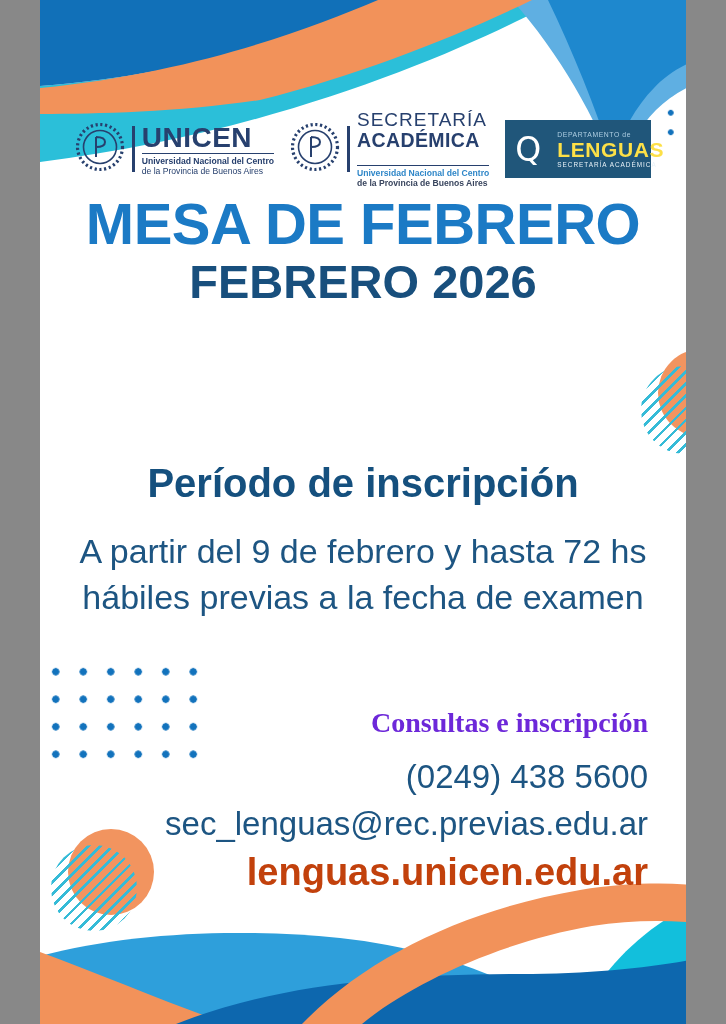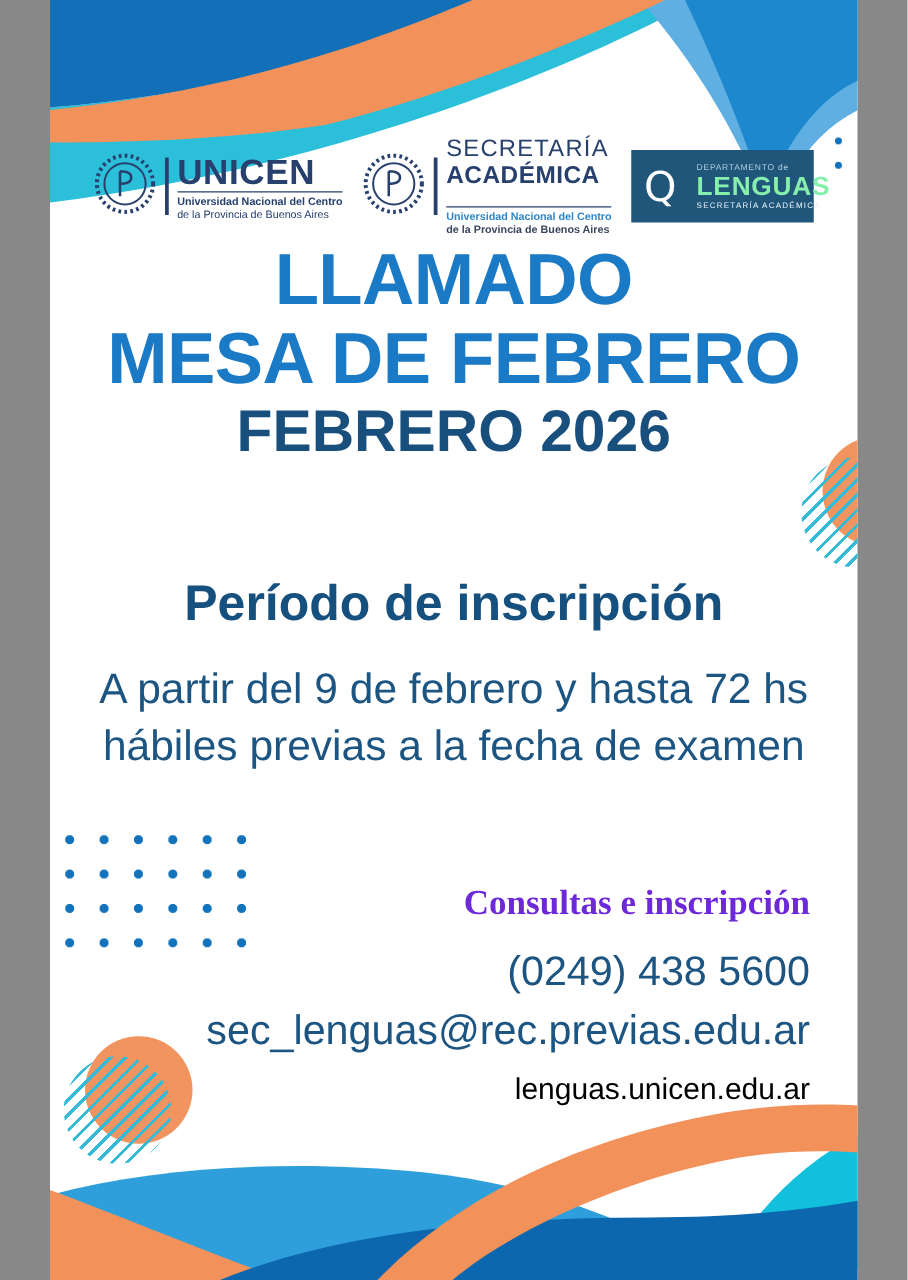--- a/index.html
+++ b/index.html
@@ -46,38 +46,38 @@
   .secr-line2 { font-size:19.5px; font-weight:700; color:#27406E; letter-spacing:0.4px;
     line-height:1.05; border-bottom:1.5px solid #27406E; padding-bottom:15px; }
   .secr-sub1 { font-size:8.6px; font-weight:700; color:#2E86C8; margin-top:2px; }
   .secr-sub2 { font-size:8.6px; font-weight:700; color:#39455E; }
   .logo-lenguas { width:146px; height:58px; background:#20567A;
     display:flex; align-items:center; padding:0 10px; gap:8px; }
   .q-mark { color:#ffffff; font-size:33px; font-weight:400; line-height:1;
     font-family:"DejaVu Sans", sans-serif; }
   .lenguas-bar { width:1.5px; height:38px; background:rgba(255,255,255,0.9); }
   .lenguas-dept { font-size:6.8px; color:#AFCFE3; letter-spacing:0.6px; }
-  .lenguas-title { font-size:21px; font-weight:700; color:#86efac; letter-spacing:0.6px; line-height:1.1; }
+  .lenguas-title { font-size:21px; font-weight:700; color:#fde047; letter-spacing:0.6px; line-height:1.1; }
   .lenguas-sub { font-size:6.4px; color:#E8F2F8; letter-spacing:1px; }
 
   
   .title-block { position:absolute; top:192px; left:0; width:100%; text-align:center; z-index:5; }
   .title-main { font-size:58px; font-weight:800; color:#1B7AC5; line-height:63px; letter-spacing:-0.5px; }
   .title-sub  { font-size:47px; font-weight:800; color:#184F7D; line-height:54px; }
 
   
   .period { position:absolute; top:461px; left:0; width:100%; text-align:center; z-index:5; }
   .period-heading { font-size:40px; font-weight:700; color:#15507E; margin-bottom:22px; }
   .period-line { font-size:34px; font-weight:400; color:#1D5582; line-height:46px; }
 
   
   .contact { position:absolute; top:707px; right:38px; text-align:right; z-index:5; }
   .contact-heading { font-size:28px; font-weight:700; color:#6d28d9; margin-bottom:14px;font-family:Liberation Serif, serif; }
   .contact-line { font-size:33px; font-weight:400; color:#1D5582; line-height:47px; }
-  .contact-web { font-size:24px; font-weight:400; color:#000000; line-height:50px; }
+  .contact-web { font-size:38px; font-weight:700; color:#c2410c; line-height:50px; }
 </style>
 </head>
 <body>
 
 <div class="page">
 
   <svg id="top-deco" class="deco" width="726" height="340" viewBox="0 0 726 340">
 
     <path d="M0,86 C150,74 260,38 345,0 L518,0 C430,48 240,132 0,162 Z" fill="#2BBFD9"></path>
 
@@ -152,21 +152,20 @@
       <span>
         <div class="lenguas-dept">DEPARTAMENTO de</div>
         <div class="lenguas-title">LENGUAS</div>
         <div class="lenguas-sub">SECRETARÍA ACADÉMICA</div>
       </span>
     </div>
 
   </div>
 
   <div class="title-block">
-    <div class="title-main">LLAMADO</div>
     <div class="title-main">MESA DE FEBRERO</div>
     <div class="title-sub">FEBRERO 2026</div>
   </div>
 
   <div class="period">
     <div class="period-heading">Período de inscripción</div>
     <div class="period-line">A partir del 9 de febrero y hasta 72 hs</div>
     <div class="period-line">hábiles previas a la fecha de examen</div>
   </div>
 

